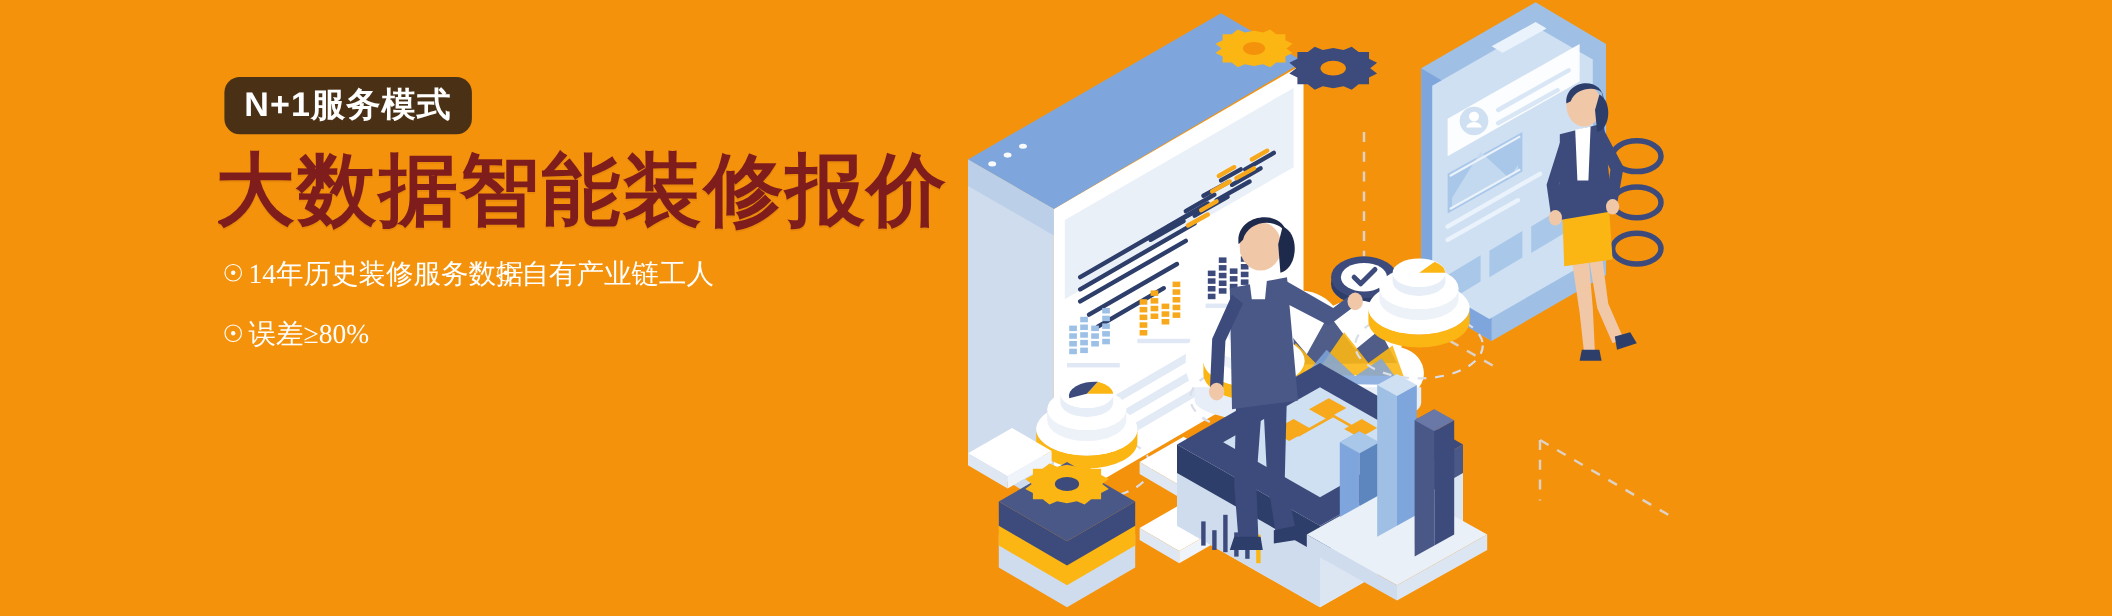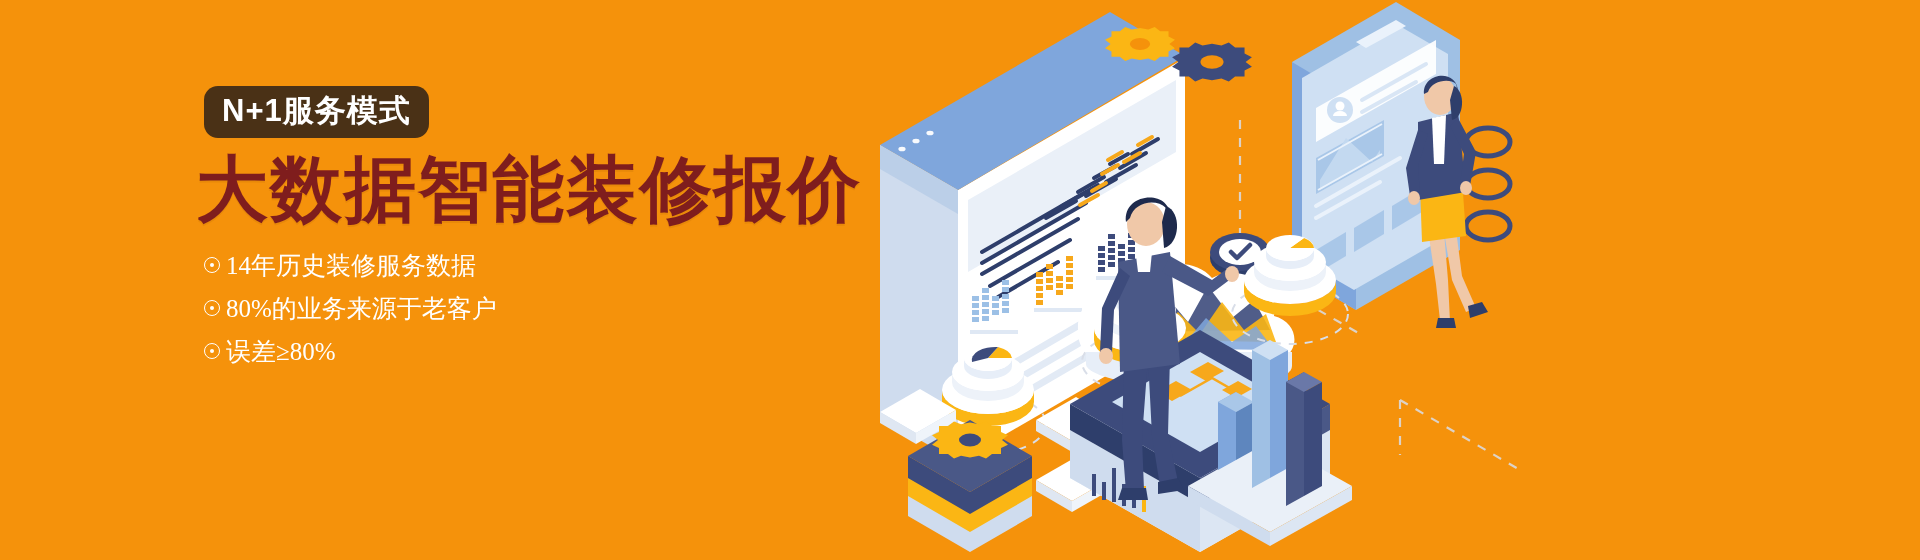--- a/index.html
+++ b/index.html
@@ -1,21 +1,21 @@
 <!DOCTYPE html>
 <html><head>
 <meta charset="utf-8">
 <title>Banner</title>
 <style>
   html,body{margin:0;padding:0;}
   body{width:1920px;height:560px;overflow:hidden;font-family:"Liberation Sans",sans-serif;}
   #banner{position:relative;width:1920px;height:560px;background:#F5920B;overflow:hidden;}
 
   
-  #text-block{position:absolute;left:196px;top:86px;width:680px;}
+  #text-block{position:absolute;left:196px;top:70px;width:680px;}
 
   #badge{
     display:inline-block;
     background:#4A3116;
     color:#FFFFFF;
     font-family:"Liberation Sans",sans-serif;
     font-size:31px;
     font-weight:bold;
     letter-spacing:1px;
     line-height:1;
@@ -81,27 +81,27 @@
 
     <div id="headline">大数据智能装修报价</div>
 
     <div id="bullets">
 
       <div class="bullet-row">
         <div class="bullet-col col-left">
           <span class="dot-icon"></span>
           <span>14年历史装修服务数据</span>
         </div>
-      </div>
-
-      <div class="bullet-row">
         <div class="bullet-col col-right">
           <span class="dot-icon"></span>
-          <span>80%的业务来源于老客户</span>
+          <span>自有产业链工人</span>
         </div>
+      </div>
+
+      <div class="bullet-row">
       </div>
 
       <div class="bullet-row">
         <div class="bullet-col col-left">
           <span class="dot-icon"></span>
           <span>误差≥80%</span>
         </div>
         <div class="bullet-col col-right empty">
           <span></span>
         </div>

